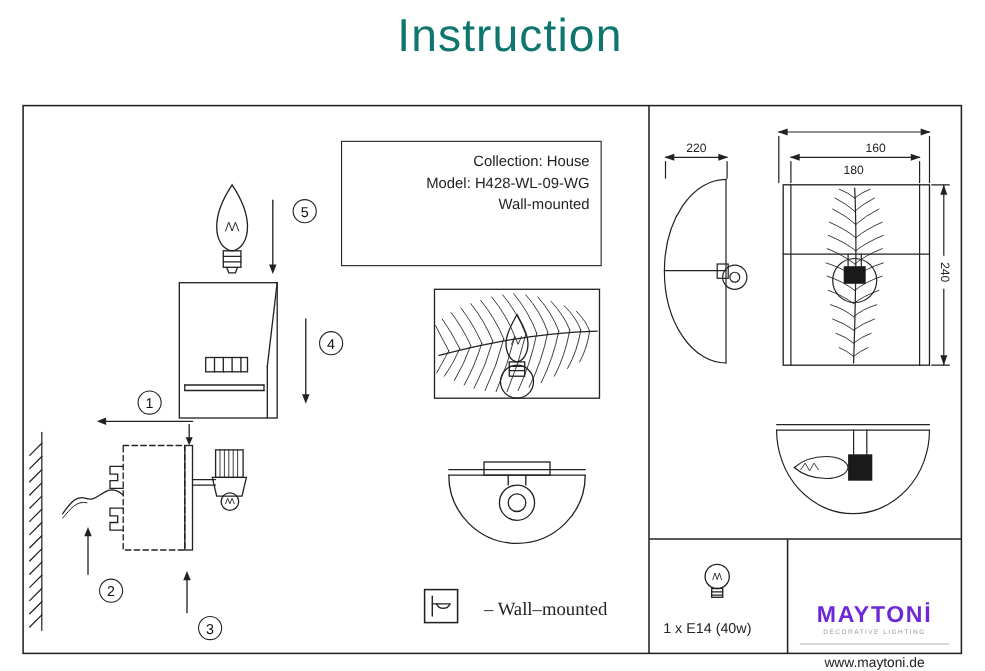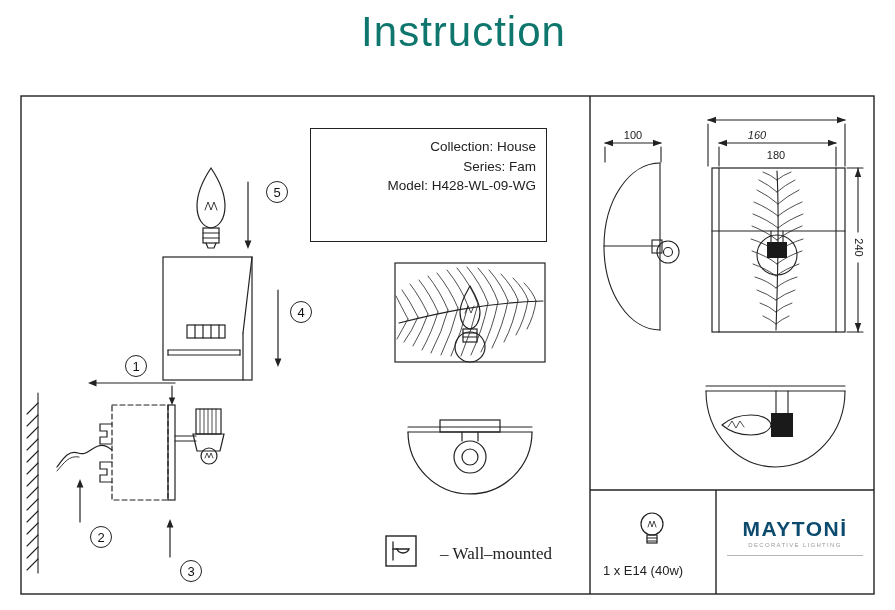--- a/index.html
+++ b/index.html
@@ -11,26 +11,26 @@
   .info-box { position:absolute; left:310px; top:128px; width:237px; height:114px; border:1.4px solid #222; text-align:right; padding:8px 10px 0 0; font-size:13.5px; line-height:1.45; color:#222; }
   .step { position:absolute; width:22px; height:22px; border:1.6px solid #222; border-radius:50%; display:flex; align-items:center; justify-content:center; font-size:13px; color:#111; background:#fff; }
   .step1 { left:125px; top:355px; }
   .step2 { left:90px;  top:526px; }
   .step3 { left:180px; top:560px; }
   .step4 { left:290px; top:301px; }
   .step5 { left:266px; top:181px; }
   .dim { position:absolute; font-size:11px; color:#222; text-align:center; }
   .dim-120 { left:613px; top:129px; width:40px; }
   .dim-180 { left:754px; top:105px; width:44px;margin-top:44px; }
-  .dim-160 { left:735px; top:129px; width:44px;font-style:italic; }
+  .dim-160 { left:774px; top:129px; width:44px; }
   .dim-240 { left:843px; top:241px; width:30px; height:13px; transform:rotate(90deg); transform-origin:center; background:#fff; }
   .legend-label { position:absolute; left:440px; top:544px; font-size:17px; color:#222;font-family:Liberation Serif, serif; }
   .bulb-spec { position:absolute; left:591px; top:563px; width:104px; text-align:center; font-size:13px; color:#222; }
   .brand { position:absolute; left:716px; top:517px; width:158px; text-align:center; }
-  .brand-name { font-size:21px; font-weight:bold; letter-spacing:1.5px; color:#0c4a6e; }
+  .brand-name { font-size:21px; font-weight:bold; letter-spacing:1.5px; color:#6d28d9;margin-top:30px; }
   .brand-tagline { font-size:6px; letter-spacing:1.3px; color:#9a9a9a; margin-top:1px; }
   .brand-line { width:136px; height:1px; background:#b5b5b5; margin:7px auto 0; }
   .brand-site { font-size:12.5px; color:#222; margin-top:9px; }
 </style>
 </head>
 <body>
 
 <div class="page">
 
   <div class="title">Instruction</div>
@@ -197,38 +197,39 @@
       <polygon points="846,120 837,116.8 837,123.2"></polygon>
       <polygon points="718,143 727,139.8 727,146.2"></polygon>
       <polygon points="837,143 828,139.8 828,146.2"></polygon>
       <polygon points="858,168 854.8,177 861.2,177"></polygon>
       <polygon points="858,332 854.8,323 861.2,323"></polygon>
     </g>
   </svg>
 
   <div class="info-box">
     <div>Collection: House</div>
-    <div>Series: Fam</div>
     <div>Model: H428-WL-09-WG</div>
+    <div>Wall-mounted</div>
   </div>
 
   <div class="step step1">1</div>
   <div class="step step2">2</div>
   <div class="step step3">3</div>
   <div class="step step4">4</div>
   <div class="step step5">5</div>
 
-  <div class="dim dim-120">100</div>
+  <div class="dim dim-120">220</div>
   <div class="dim dim-180">180</div>
   <div class="dim dim-160">160</div>
   <div class="dim dim-240">240</div>
 
   <div class="legend-label">– Wall–mounted</div>
 
   <div class="bulb-spec">1 x E14 (40w)</div>
 
   <div class="brand">
     <div class="brand-name">MAYTONİ</div>
     <div class="brand-tagline">DECORATIVE LIGHTING</div>
     <div class="brand-line"></div>
+    <div class="brand-site">www.maytoni.de</div>
   </div>
 
 </div>
 
 </body></html>

